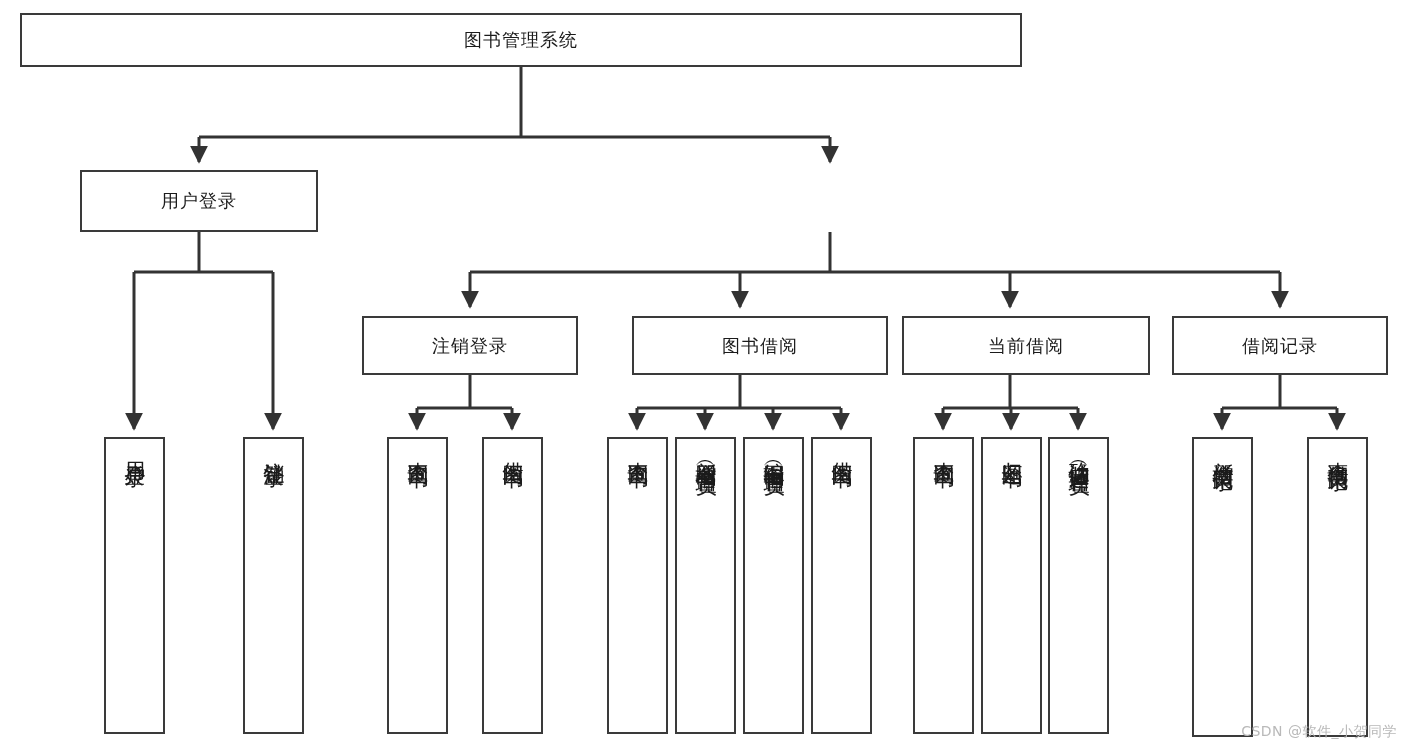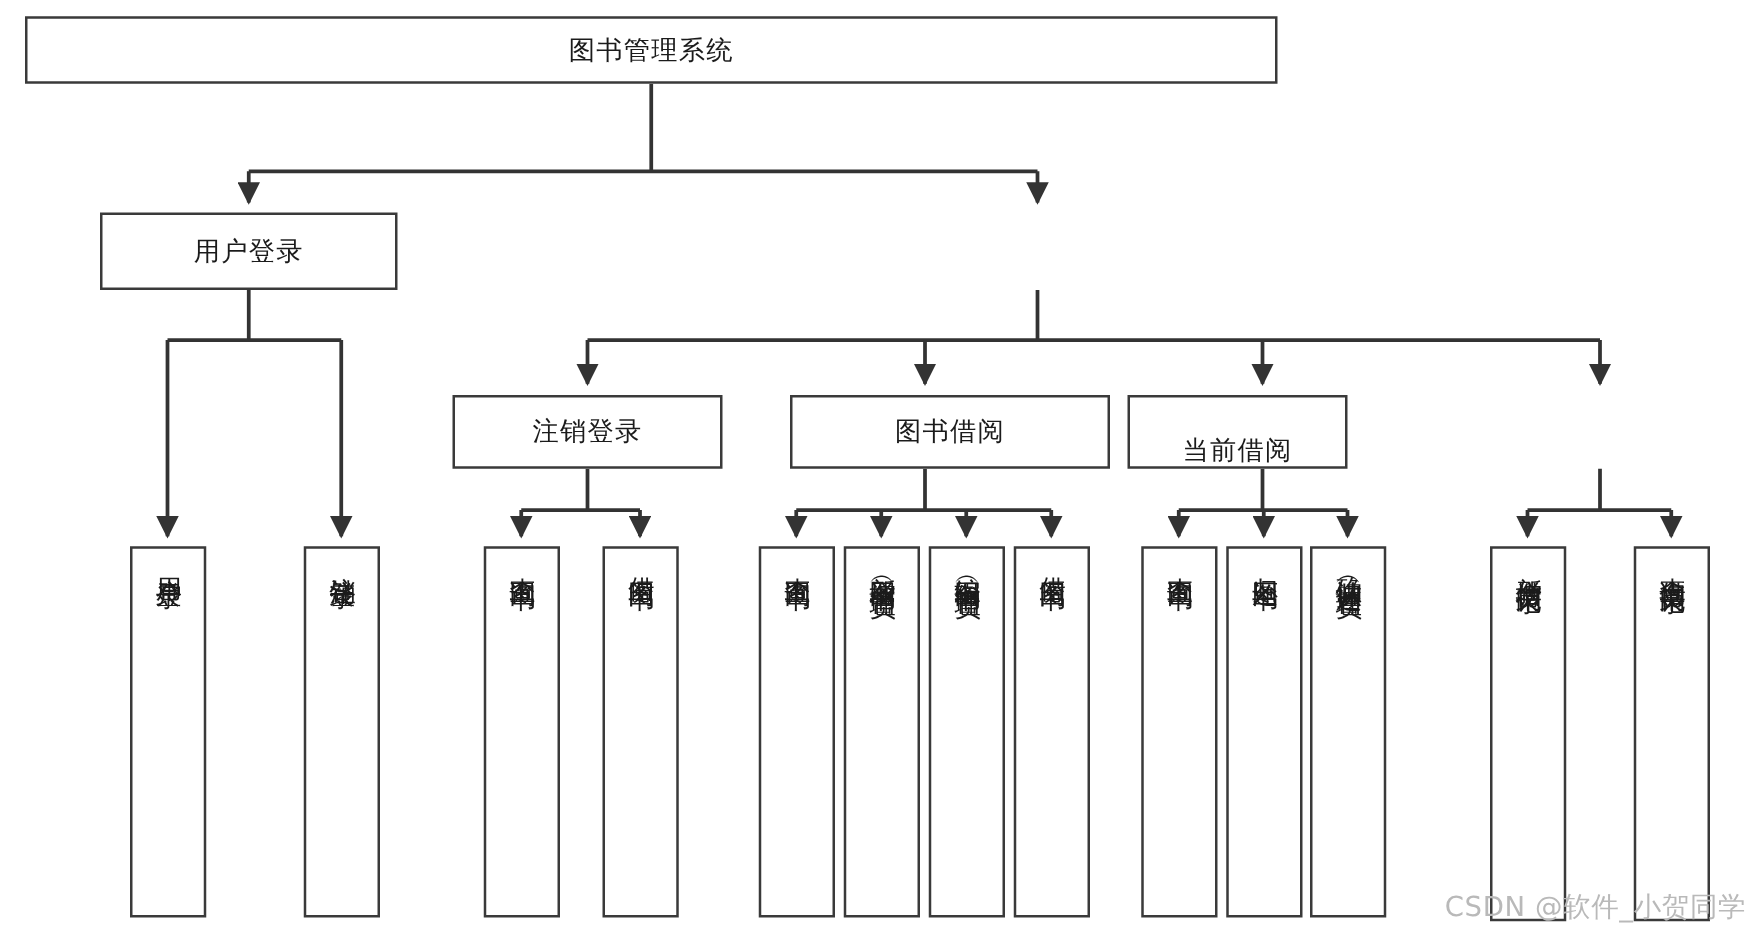--- a/index.html
+++ b/index.html
@@ -37,40 +37,40 @@
     justify-content: center;
     color: #1b1b1b;
   }
   .node .label {
     display: block;
     text-align: center;
     line-height: 1.18;
     white-space: pre-line;
   }
   .node.horizontal .label {
-    font-size: 21px;
+    font-size: 18px;
     letter-spacing: 1px;
   }
   .node.vertical {
     align-items: flex-start;
     justify-content: center;
     padding-top: 6px;
   }
   .node.vertical .label {
     writing-mode: vertical-rl;
     text-orientation: upright;
     font-size: 21px;
     letter-spacing: 2px;
     line-height: 1.0;
   }
   .watermark {
     position: absolute;
     right: 8px;
     bottom: 6px;
-    font-size: 22px;
+    font-size: 14px;
     color: #b9b9b9;
     letter-spacing: 0.5px;
     white-space: nowrap;
   }
 </style>
 </head>
 <body>
 
 <div id="diagram-root">
 
@@ -131,22 +131,25 @@
   <div class="node horizontal" style="left:80px; top:170px; width:238px; height:62px;">
     <span class="label">用户登录</span>
   </div>
 
   <div class="node horizontal" style="left:362px; top:316px; width:216px; height:59px;">
     <span class="label">注销登录</span>
   </div>
   <div class="node horizontal" style="left:632px; top:316px; width:256px; height:59px;">
     <span class="label">图书借阅</span>
   </div>
-  <div class="node horizontal" style="left:902px; top:316px; width:176px; height:59px;align-items:flex-end;">
+  <div class="node horizontal" style="left:902px; top:316px; width:248px; height:59px;">
     <span class="label">当前借阅</span>
+  </div>
+  <div class="node horizontal" style="left:1172px; top:316px; width:216px; height:59px;">
+    <span class="label">借阅记录</span>
   </div>
 
   <div class="node vertical" style="left:104px; top:437px; width:61px; height:297px;">
     <span class="label">用户登录</span>
   </div>
   <div class="node vertical" style="left:243px; top:437px; width:61px; height:297px;">
     <span class="label">注销登录</span>
   </div>
 
   <div class="node vertical" style="left:387px; top:437px; width:61px; height:297px;">

